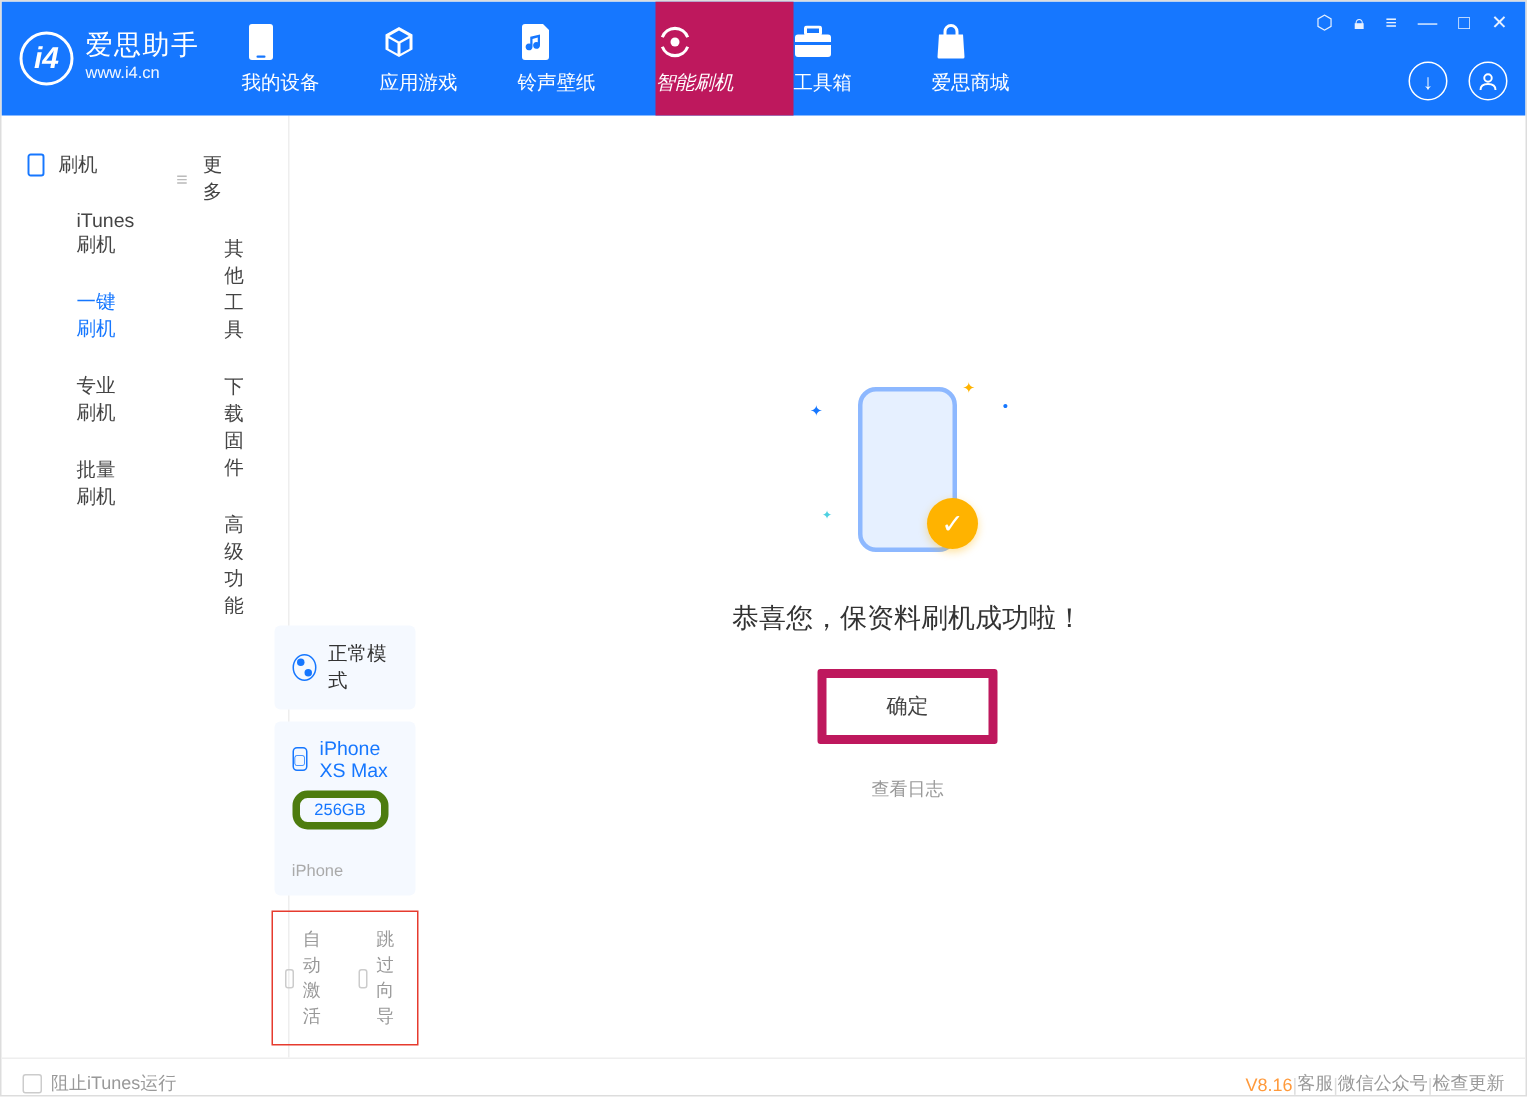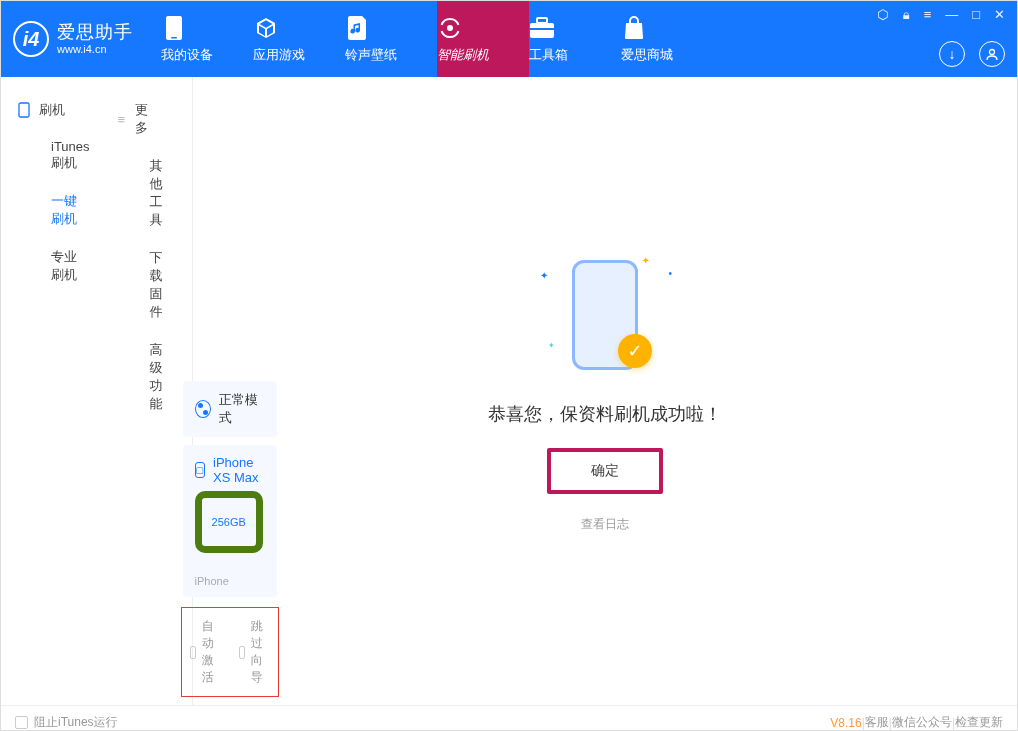--- a/index.html
+++ b/index.html
@@ -2,21 +2,21 @@
 <html><head>
 <meta charset="utf-8">
 <style>
 * { margin: 0; padding: 0; box-sizing: border-box; font-family: "Microsoft YaHei", sans-serif; }
 body { background: #fff; width: 1018px; height: 731px; overflow: hidden; border: 1px solid #ddd; }
 
 .header { background: #1677ff; height: 76px; display: flex; align-items: center; padding: 0 12px; color: #fff; position: relative; }
 .logo-area { display: flex; align-items: center; gap: 8px; margin-right: 28px; }
 .logo-circle { width: 36px; height: 36px; border: 2px solid #fff; border-radius: 50%; display: flex; align-items: center; justify-content: center; font-size: 20px; font-weight: bold; font-style: italic; }
 .logo-text { display: flex; flex-direction: column; line-height: 1.1; }
-.logo-title { font-size: 18px; font-weight: 500; letter-spacing: 1px; }
+.logo-title { font-size: 18px; font-weight: 500; letter-spacing: 1px; font-family: Liberation Mono, monospace; }
 .logo-sub { font-size: 11px; opacity: .95; }
 
 .nav-tabs { display: flex; height: 100%; }
 .nav-tab { width: 92px; display: flex; flex-direction: column; align-items: flex-start; justify-content: center; gap: 5px; cursor: pointer; font-size: 13px; position: relative; }
 .nav-tab.active { background: #be185d; font-style: italic; }
 .nav-tab .nav-icon { width: 26px; height: 26px; display: flex; align-items: center; justify-content: center; }
 
 .header-right { position: absolute; right: 12px; top: 0; height: 100%; display: flex; flex-direction: column; justify-content: space-between; align-items: flex-end; padding: 6px 0 10px; }
 .win-controls { display: flex; gap: 14px; font-size: 13px; }
 .win-controls span { cursor: pointer; opacity: .9; }
@@ -34,39 +34,39 @@
 .sidebar-bottom { margin-top: auto; }
 .mode-box { background: #f5f9ff; margin: 0 10px 8px; padding: 10px 12px; border-radius: 4px; display: flex; align-items: center; gap: 8px; font-size: 13px; color: #333; }
 .mode-icon { width: 18px; height: 18px; border: 1.5px solid #1677ff; border-radius: 50%; position: relative; }
 .mode-icon::before, .mode-icon::after { content: ""; position: absolute; width: 5px; height: 5px; background: #1677ff; border-radius: 50%; }
 .mode-icon::before { top: 2px; left: 2px; }
 .mode-icon::after { bottom: 2px; right: 2px; }
 
 .device-box { background: #f5f9ff; margin: 0 10px 10px; padding: 10px 12px; border-radius: 4px; font-size: 13px; }
 .device-row1 { display: flex; align-items: center; gap: 8px; color: #1677ff; font-weight: 500; }
 .dev-icon { width: 16px; height: 16px; border: 1.5px solid #1677ff; border-radius: 3px; display: flex; align-items: center; justify-content: center; font-size: 9px; }
-.storage-badge { display: inline-block; margin-top: 6px; padding: 18px 10px; border: 7px solid #4d7c0f; border-radius: 10px; font-size: 11px; color: #1677ff; }
+.storage-badge { display: inline-block; margin-top: 6px; padding: 2px 10px; border: 5px solid #4d7c0f; border-radius: 10px; font-size: 11px; color: #1677ff; }
 .dev-type { margin-top: 22px; font-size: 11px; color: #aaa; }
 
 .highlight-box { border: 1.5px solid #e63b2e; margin: 8px; padding: 10px 8px; display: flex; gap: 18px; font-size: 12px; color: #999; }
 .chk { display: flex; align-items: center; gap: 6px; cursor: pointer; }
 .chk-box { width: 13px; height: 13px; border: 1px solid #ccc; border-radius: 2px; }
 
 .main { flex: 1; display: flex; flex-direction: column; align-items: center; justify-content: center; gap: 22px; }
 .success-ill { position: relative; width: 150px; height: 130px; display: flex; align-items: center; justify-content: center; }
 .phone-shape { width: 66px; height: 110px; border: 3px solid #8db8ff; border-radius: 12px; background: #e6f0ff; position: relative; }
 .check-badge { position: absolute; right: 28px; bottom: 12px; width: 34px; height: 34px; background: #ffb300; border-radius: 50%; display: flex; align-items: center; justify-content: center; color: #fff; font-size: 18px; box-shadow: 0 2px 6px rgba(255,179,0,.4); }
 .sparkle { position: absolute; color: #ffb300; font-size: 10px; }
 .sp1 { top: 20px; left: 10px; color: #1677ff; }
 .sp2 { top: 5px; right: 30px; }
 .sp3 { bottom: 30px; left: 18px; color: #4dd0e1; font-size: 8px; }
 .sp4 { top: 18px; right: 8px; color: #1677ff; }
 
 .success-text { font-size: 18px; color: #333; font-weight: 500; }
-.confirm-btn { padding: 10px 40px; border: 4px solid #be185d; background: #fff; font-size: 14px; color: #444; cursor: pointer; border-radius: 2px; }
+.confirm-btn { padding: 10px 40px; border: 6px solid #be185d; background: #fff; font-size: 14px; color: #444; cursor: pointer; border-radius: 2px; }
 .log-link { font-size: 12px; color: #999; cursor: pointer; }
 
 .footer { height: 34px; border-top: 1px solid #eee; display: flex; align-items: center; padding: 0 14px; font-size: 12px; color: #999; }
 .footer .chk { color: #999; }
 .footer-right { margin-left: auto; display: flex; align-items: center; }
 .ver { color: #ff9a3c; }
 .flink { cursor: pointer; }
 .divider { color: #ddd; }
 </style>
 </head>
@@ -164,20 +164,21 @@
         <span class="gh-icon">
             <svg width="12" height="16" viewBox="0 0 12 16">
               <rect x="1" y="1" width="10" height="14" rx="1.5" fill="none" stroke="#1677ff" stroke-width="1.3"></rect>
             </svg>
           </span>
         <span>刷机</span>
       </div>
       <div class="s-item">iTunes刷机</div>
       <div class="s-item active">一键刷机</div>
       <div class="s-item">专业刷机</div>
+      <div class="s-item">批量刷机</div>
     </div>
     <div class="s-group">
       <div class="s-group-h">
         <span class="gh-icon" style="color:#bbb">≡</span>
         <span>更多</span>
       </div>
       <div class="s-item">其他工具</div>
       <div class="s-item">下载固件</div>
       <div class="s-item">高级功能</div>
     </div>

